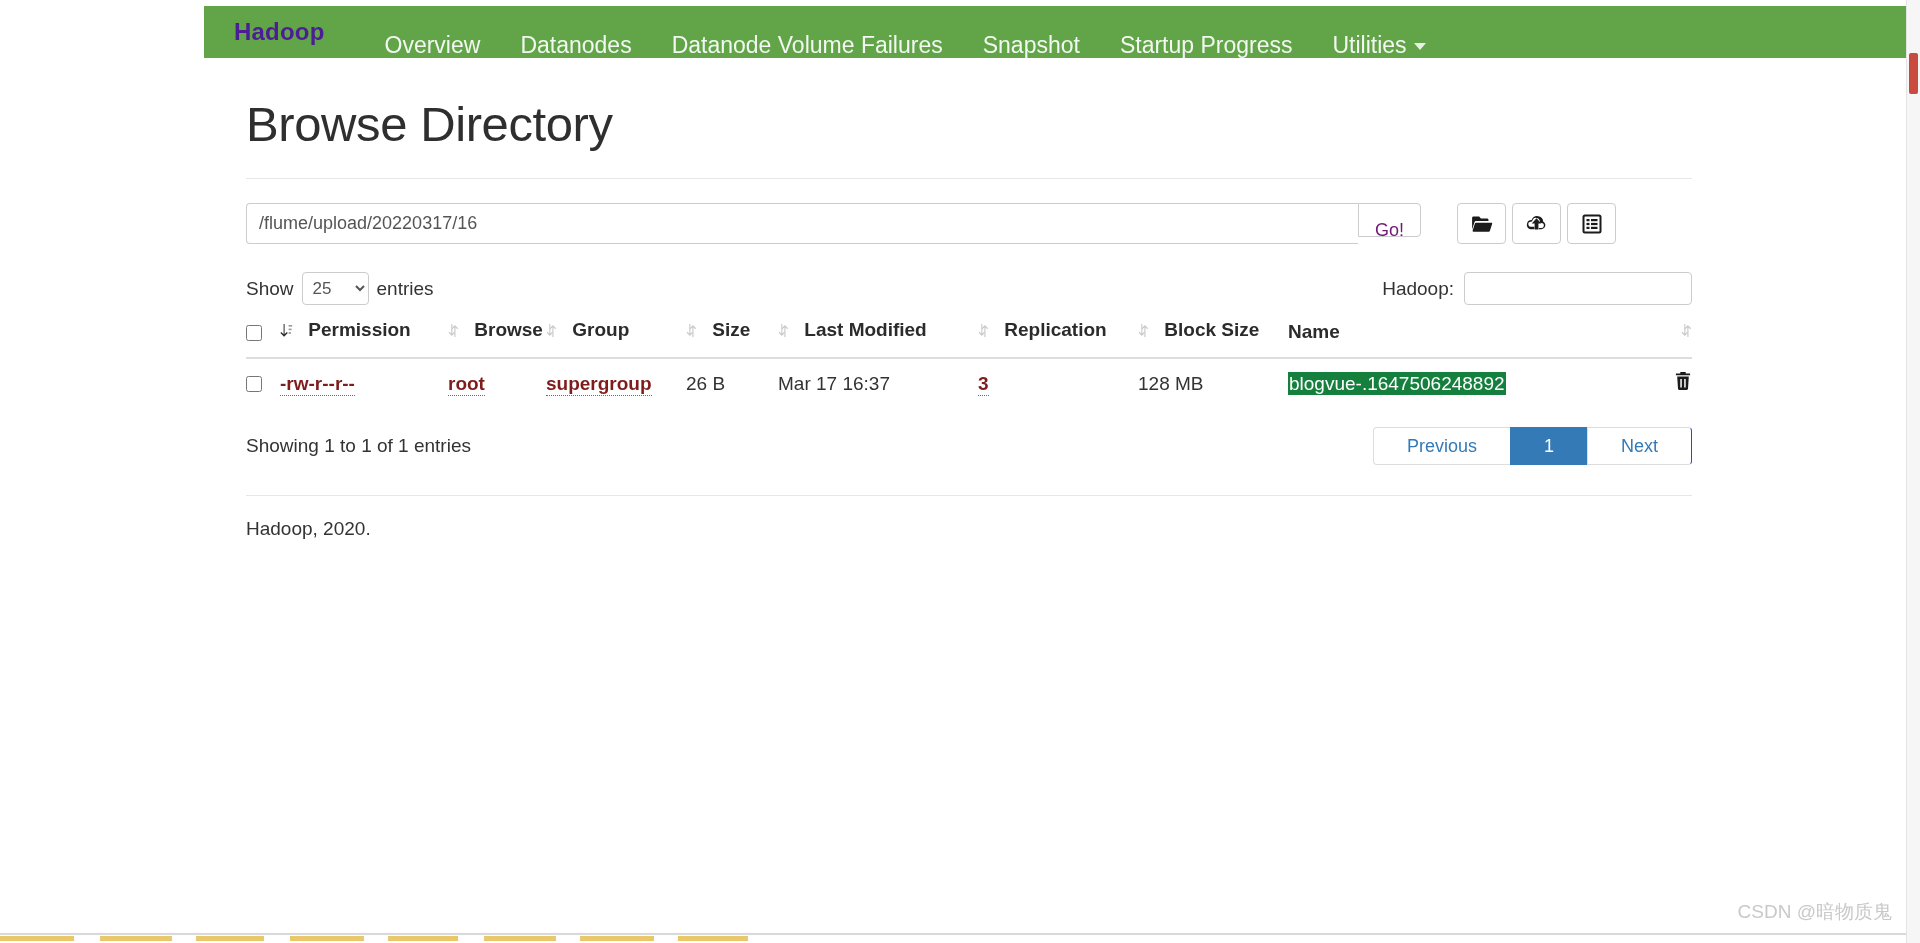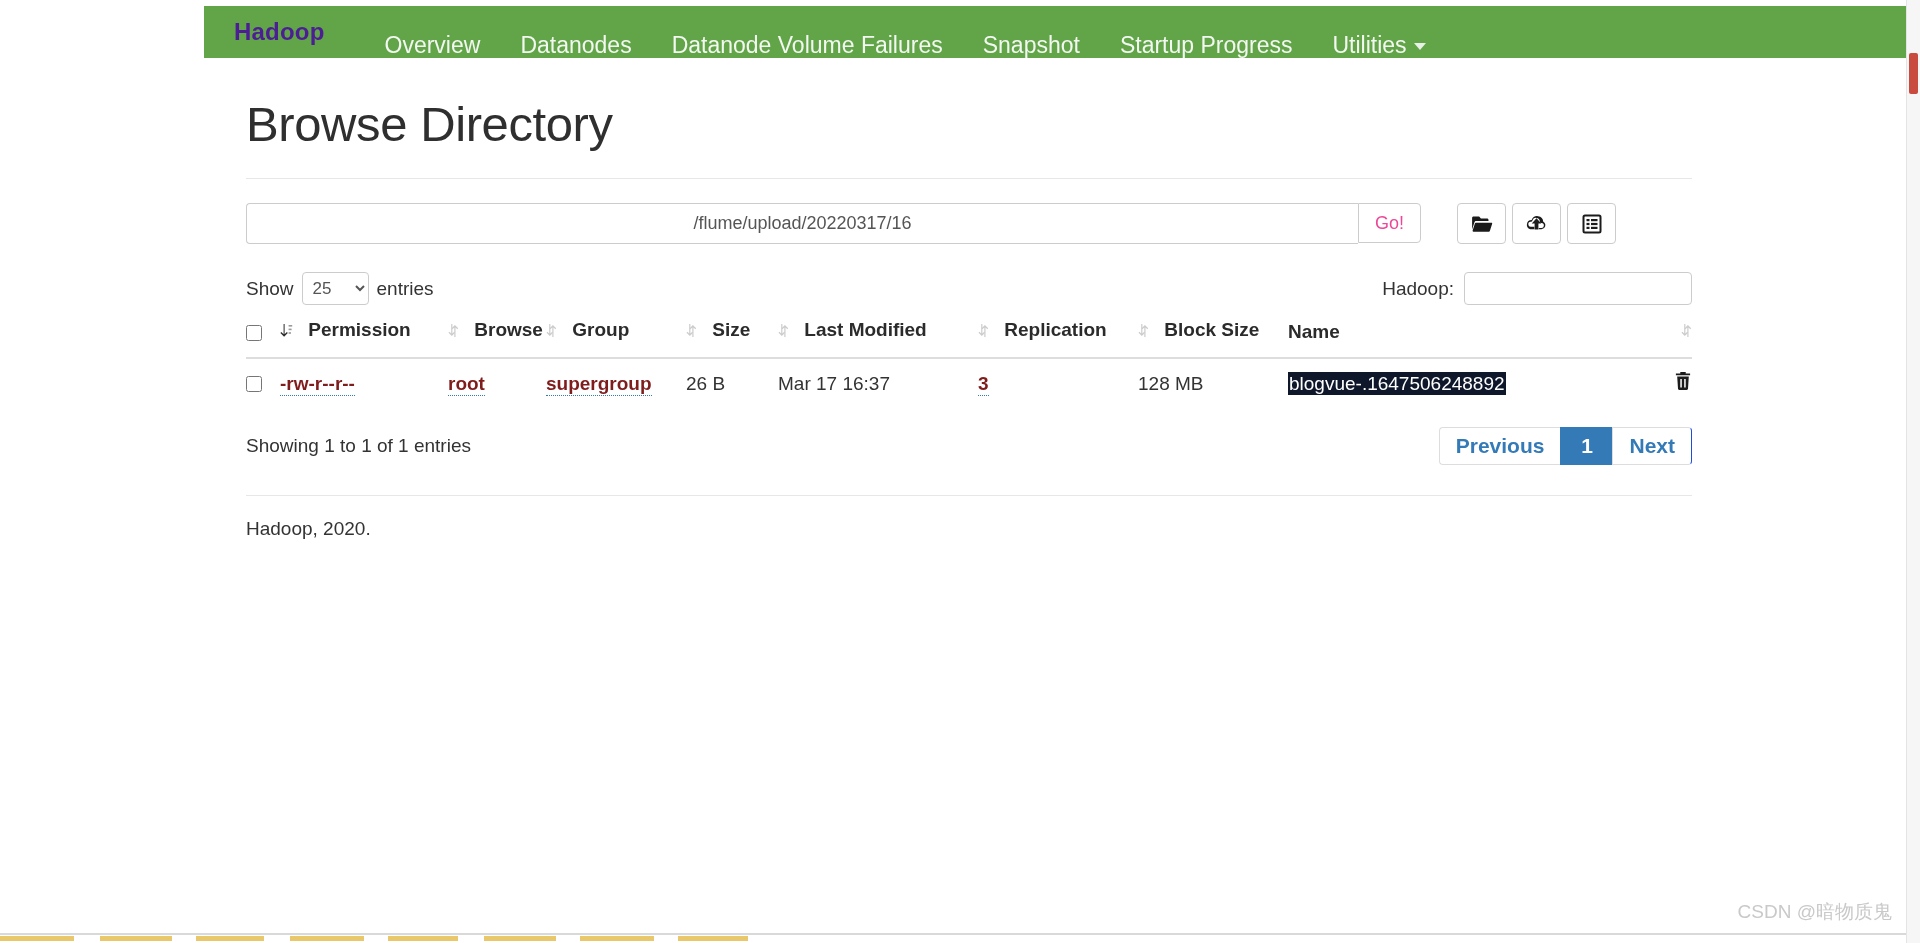--- a/index.html
+++ b/index.html
@@ -136,28 +136,27 @@
     height: 41px;
     font-size: 18px;
     color: #555555;
     padding: 4px 12px;
     border: 1px solid #cccccc;
     border-right: none;
     border-radius: 4px 0 0 4px;
     outline: none;
     font-family: "Liberation Sans", sans-serif;
     background: #ffffff;
-    text-align: center;
   }
   .go-btn {
-    height: 40px;
+    height: 26px;
     min-width: 60px;
-    padding: 7px 16px;
+    padding: 16px 16px;
     font-size: 18px;
-    color: #ec4899;
+    color: #701a75;
     background: #ffffff;
     border: 1px solid #cccccc;
     border-radius: 0 4px 4px 0;
     cursor: pointer;
     font-family: "Liberation Sans", sans-serif;
   }
   .icon-btn-group {
     display: flex;
     margin-left: 36px;
     gap: 6px;
@@ -268,21 +267,21 @@
   .editable {
     color: #7f1d1d;
     text-decoration: none;
     border-bottom: 1px dotted #337ab7;
     cursor: pointer;
     padding-bottom: 1px;
     font-weight: bold;
   }
   .plain { color: #333333; }
   .name-sel {
-    background: #0f172a;
+    background: #15803d;
     color: #ffffff;
     padding: 1px 1px;
     cursor: pointer;
   }
   .trash-btn {
     background: none;
     border: none;
     cursor: pointer;
     padding: 0;
     display: inline-flex;
@@ -298,32 +297,31 @@
   .dt-info {
     font-size: 19px;
     color: #333333;
   }
   .pagination {
     display: flex;
   }
   .pg {
     min-width: 52px;
     height: 38px;
-    padding: 0 16px;
+    padding: 0 33px;
     display: flex;
     align-items: center;
     justify-content: center;
-    font-size: 21px;
+    font-size: 18px;
     color: #337ab7;
     background: #ffffff;
     border: 1px solid #dddddd;
     border-right: none;
     cursor: pointer;
     white-space: nowrap;
-    font-weight: bold;
   }
   .pg:first-child { border-radius: 4px 0 0 4px; }
   .pg:last-child  { border-radius: 0 4px 4px 0; border-right: 1px solid #1d4ed8; }
   .pg.active {
     background: #337ab7;
     border-color: #337ab7;
     color: #ffffff;
   }
 
   .footer-hr {

